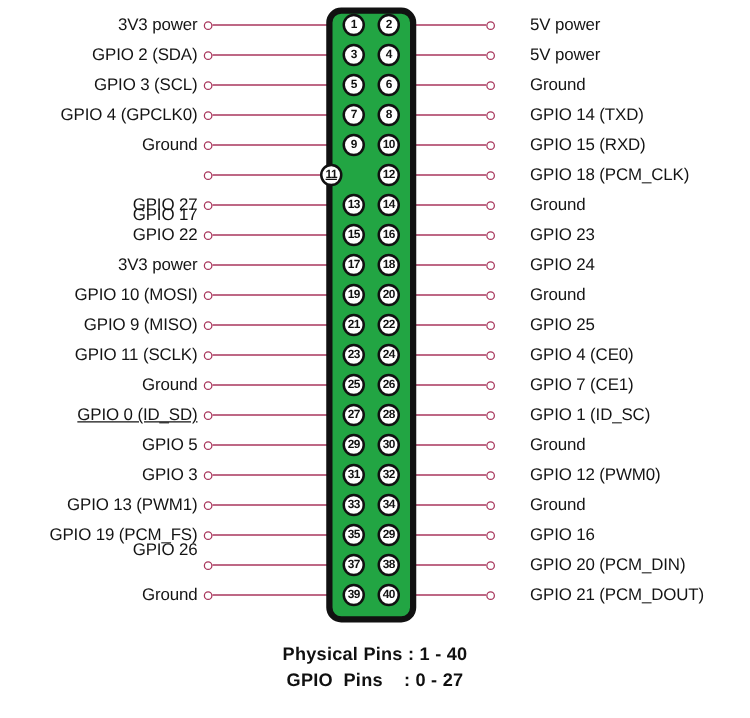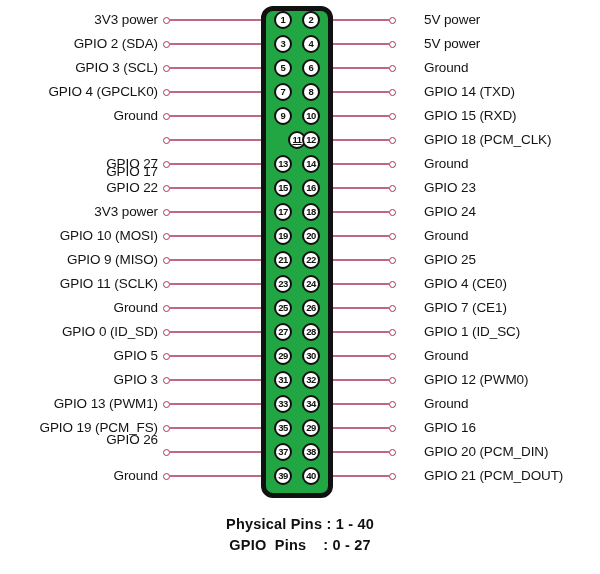--- a/index.html
+++ b/index.html
@@ -182,21 +182,21 @@
       <div class="marker" style="left:389px;top:88.5px;"></div>
       <div class="pin-label right" style="top:84px;">GPIO 14 (TXD)</div>
       <div class="pin-label left" style="top:108px;">Ground</div>
       <div class="marker" style="left:163px;top:112.5px;"></div>
       <div class="pin-circle" style="left:274px;top:107px;">9</div>
       <div class="pin-circle" style="left:302px;top:107px;">10</div>
       <div class="marker" style="left:389px;top:112.5px;"></div>
       <div class="pin-label right" style="top:108px;">GPIO 15 (RXD)</div>
       <div class="pin-label left" style="top:132px;margin-top:32px;">GPIO 17</div>
       <div class="marker" style="left:163px;top:136.5px;"></div>
-      <div class="pin-circle" style="left:288px;top:131px;text-decoration:underline;">11</div>
+      <div class="pin-circle" style="left:256px;top:131px;text-decoration:underline;">11</div>
       <div class="pin-circle" style="left:302px;top:131px;">12</div>
       <div class="marker" style="left:389px;top:136.5px;"></div>
       <div class="pin-label right" style="top:132px;">GPIO 18 (PCM_CLK)</div>
       <div class="pin-label left" style="top:156px;">GPIO 27</div>
       <div class="marker" style="left:163px;top:160.5px;"></div>
       <div class="pin-circle" style="left:274px;top:155px;">13</div>
       <div class="pin-circle" style="left:302px;top:155px;">14</div>
       <div class="marker" style="left:389px;top:160.5px;"></div>
       <div class="pin-label right" style="top:156px;">Ground</div>
       <div class="pin-label left" style="top:180px;">GPIO 22</div>
@@ -228,21 +228,21 @@
       <div class="pin-circle" style="left:274px;top:275px;">23</div>
       <div class="pin-circle" style="left:302px;top:275px;">24</div>
       <div class="marker" style="left:389px;top:280.5px;"></div>
       <div class="pin-label right" style="top:276px;">GPIO 4 (CE0)</div>
       <div class="pin-label left" style="top:300px;">Ground</div>
       <div class="marker" style="left:163px;top:304.5px;"></div>
       <div class="pin-circle" style="left:274px;top:299px;">25</div>
       <div class="pin-circle" style="left:302px;top:299px;">26</div>
       <div class="marker" style="left:389px;top:304.5px;"></div>
       <div class="pin-label right" style="top:300px;">GPIO 7 (CE1)</div>
-      <div class="pin-label left" style="top:324px;">GPIO 0 (ID_SD)</div>
+      <div class="pin-label left" style="top:324px;text-decoration:underline;">GPIO 0 (ID_SD)</div>
       <div class="marker" style="left:163px;top:328.5px;"></div>
       <div class="pin-circle" style="left:274px;top:323px;">27</div>
       <div class="pin-circle" style="left:302px;top:323px;">28</div>
       <div class="marker" style="left:389px;top:328.5px;"></div>
       <div class="pin-label right" style="top:324px;">GPIO 1 (ID_SC)</div>
       <div class="pin-label left" style="top:348px;">GPIO 5</div>
       <div class="marker" style="left:163px;top:352.5px;"></div>
       <div class="pin-circle" style="left:274px;top:347px;">29</div>
       <div class="pin-circle" style="left:302px;top:347px;">30</div>
       <div class="marker" style="left:389px;top:352.5px;"></div>

